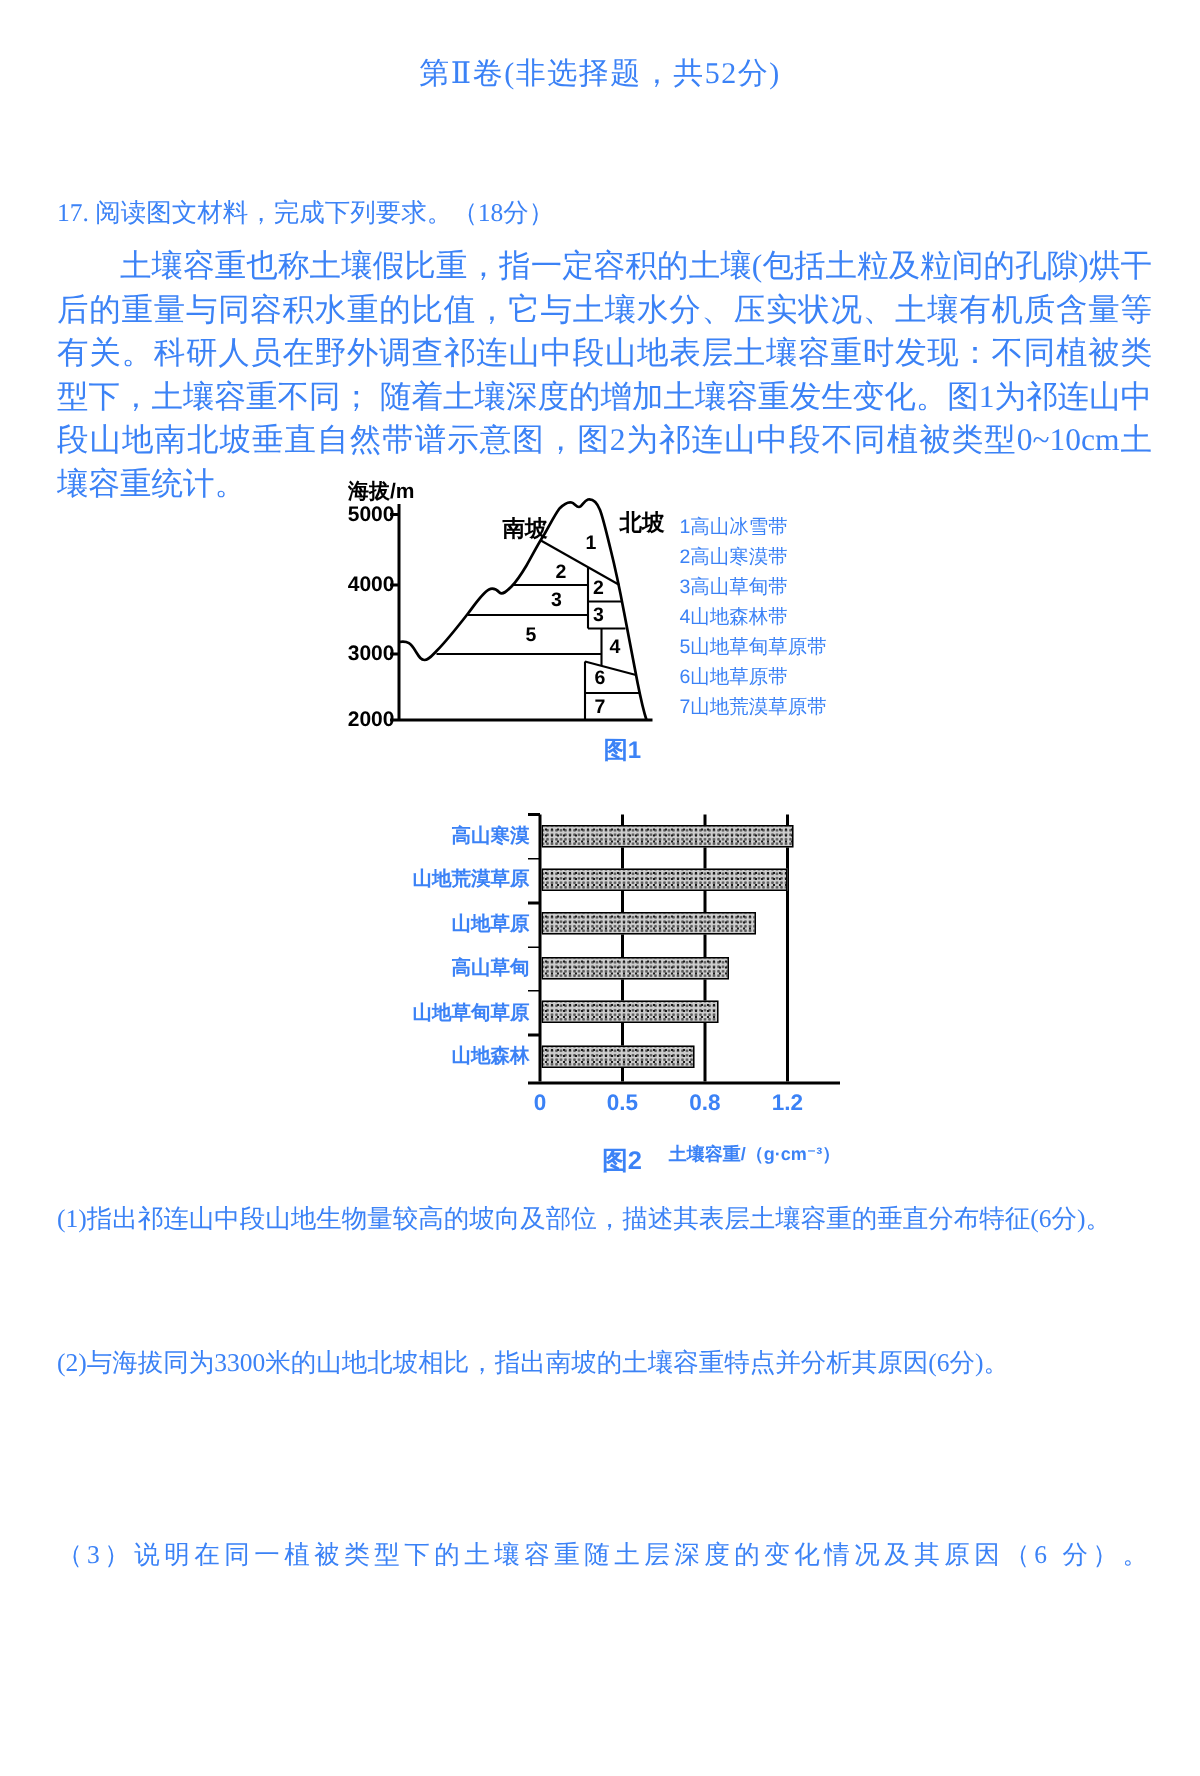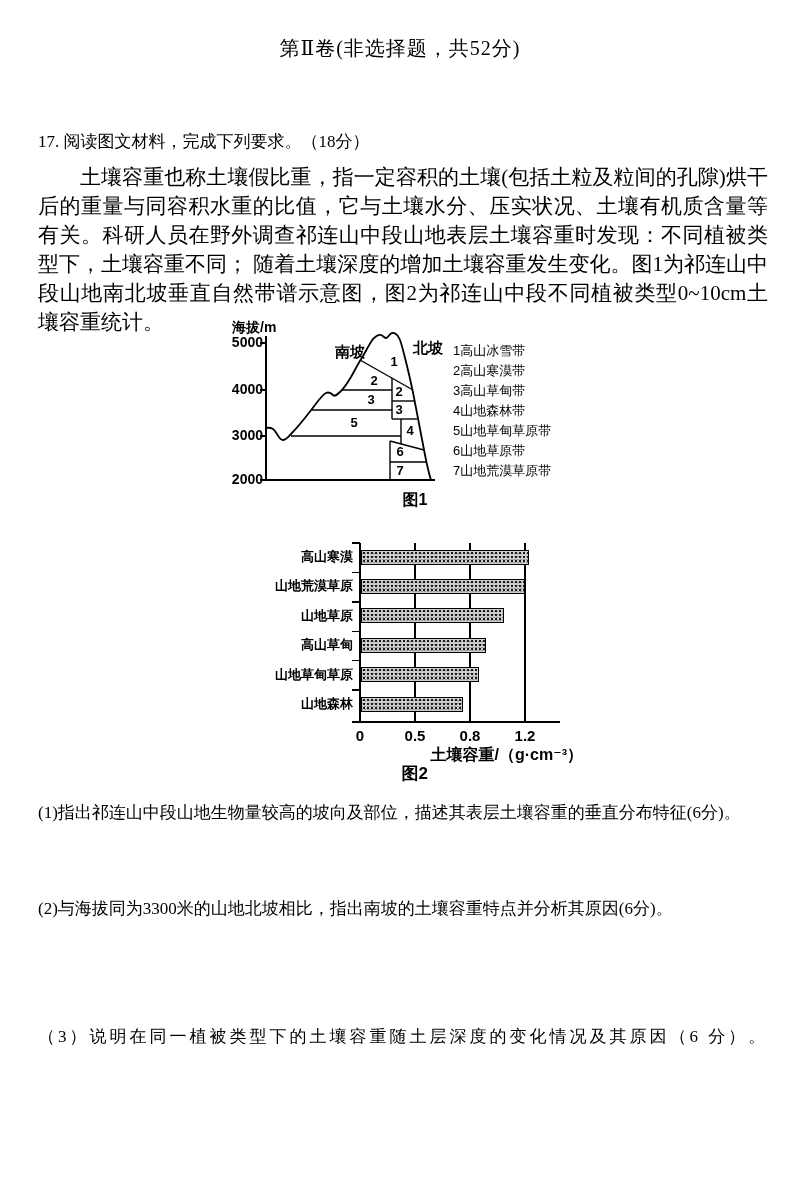--- a/index.html
+++ b/index.html
@@ -1,19 +1,19 @@
 <!DOCTYPE html>
 <html><head>
 <meta charset="utf-8">
 <style>
   * { margin:0; padding:0; box-sizing:border-box; }
   html,body { background:#ffffff; }
   .page {
     position:relative; width:800px; height:1052px; margin:0 auto;
-    background:#ffffff; color:#000000; overflow:hidden;
+    background:#ffffff; color:#3b82f6; overflow:hidden;
     font-family:"Liberation Serif","DejaVu Serif",serif;
   }
   .doc-title {
     position:absolute; left:0; top:35px; width:800px;
     text-align:center; font-size:20px; letter-spacing:1px;
   }
   .intro-line   { position:absolute; left:38px; top:99px;  width:730px; font-size:17px; }
   .q17-line     { position:absolute; left:38px; top:130px; width:730px; font-size:17px; }
   .material-par {
     position:absolute; left:38px; top:163px; width:730px;
@@ -41,22 +41,22 @@
   #fig2-plot { position:absolute; left:0; top:0; width:350px; height:265px; }
   .bar-texture {
     background-color:#cdcdcd;
     background-image:
       radial-gradient(circle, #1a1a1a 0.9px, transparent 1.05px),
       radial-gradient(circle, #5a5a5a 0.8px, transparent 0.95px);
     background-size:4px 4px, 3px 3px;
     background-position:0 0, 1.5px 1px;
     border:1.6px solid #000;
   }
-  .fig2-xlabel { position:absolute; left:140px; top:212px; width:160px; text-align:right;
-                 font-size:16px; font-weight:bold; white-space:nowrap; }
+  .fig2-xlabel { position:absolute; left:140px; top:228px; width:160px; text-align:center;
+                 font-size:12px; font-weight:bold; white-space:nowrap; }
   .fig2-cap { left:105px; top:229px; width:40px; font-size:17px;text-align:right; }
 </style>
 </head>
 <body>
 
 <div class="page">
 
   <div class="doc-title">第Ⅱ卷(非选择题，共52分)</div>
   <div class="q17-line">17. 阅读图文材料，完成下列要求。（18分）</div>
   <div class="material-par">土壤容重也称土壤假比重，指一定容积的土壤(包括土粒及粒间的孔隙)烘干后的重量与同容积水重的比值，它与土壤水分、压实状况、土壤有机质含量等有关。科研人员在野外调查祁连山中段山地表层土壤容重时发现：不同植被类型下，土壤容重不同； 随着土壤深度的增加土壤容重发生变化。图1为祁连山中段山地南北坡垂直自然带谱示意图，图2为祁连山中段不同植被类型0~10cm土壤容重统计。</div>

